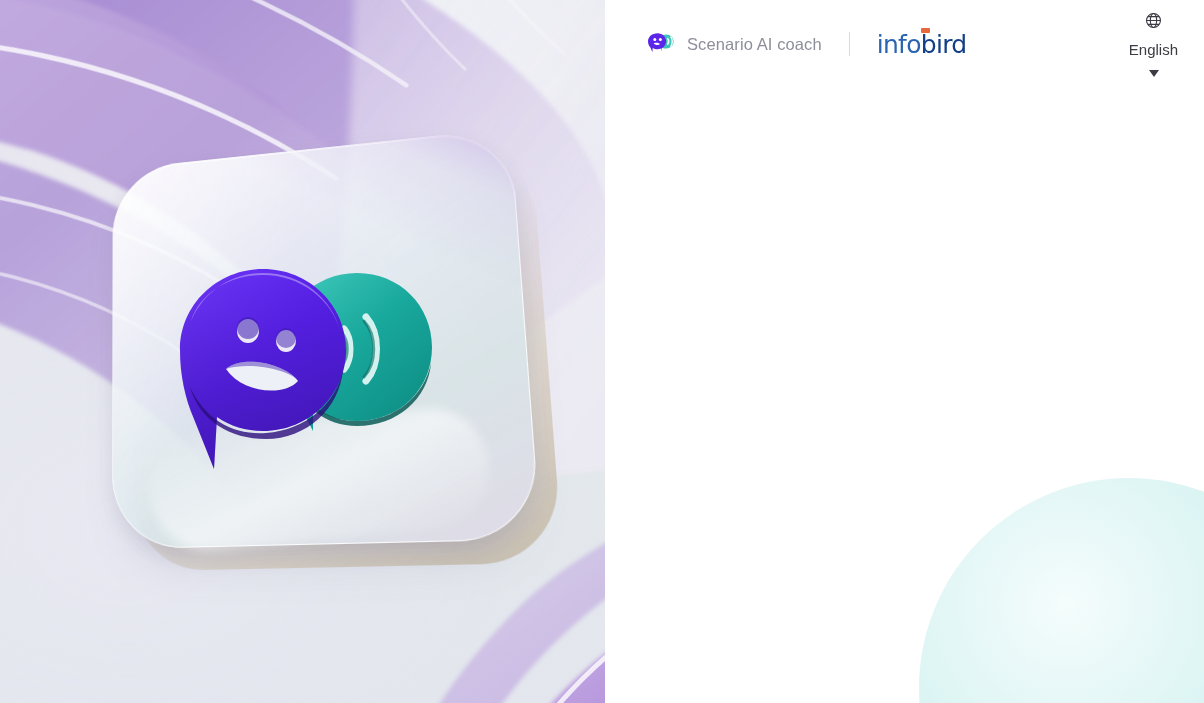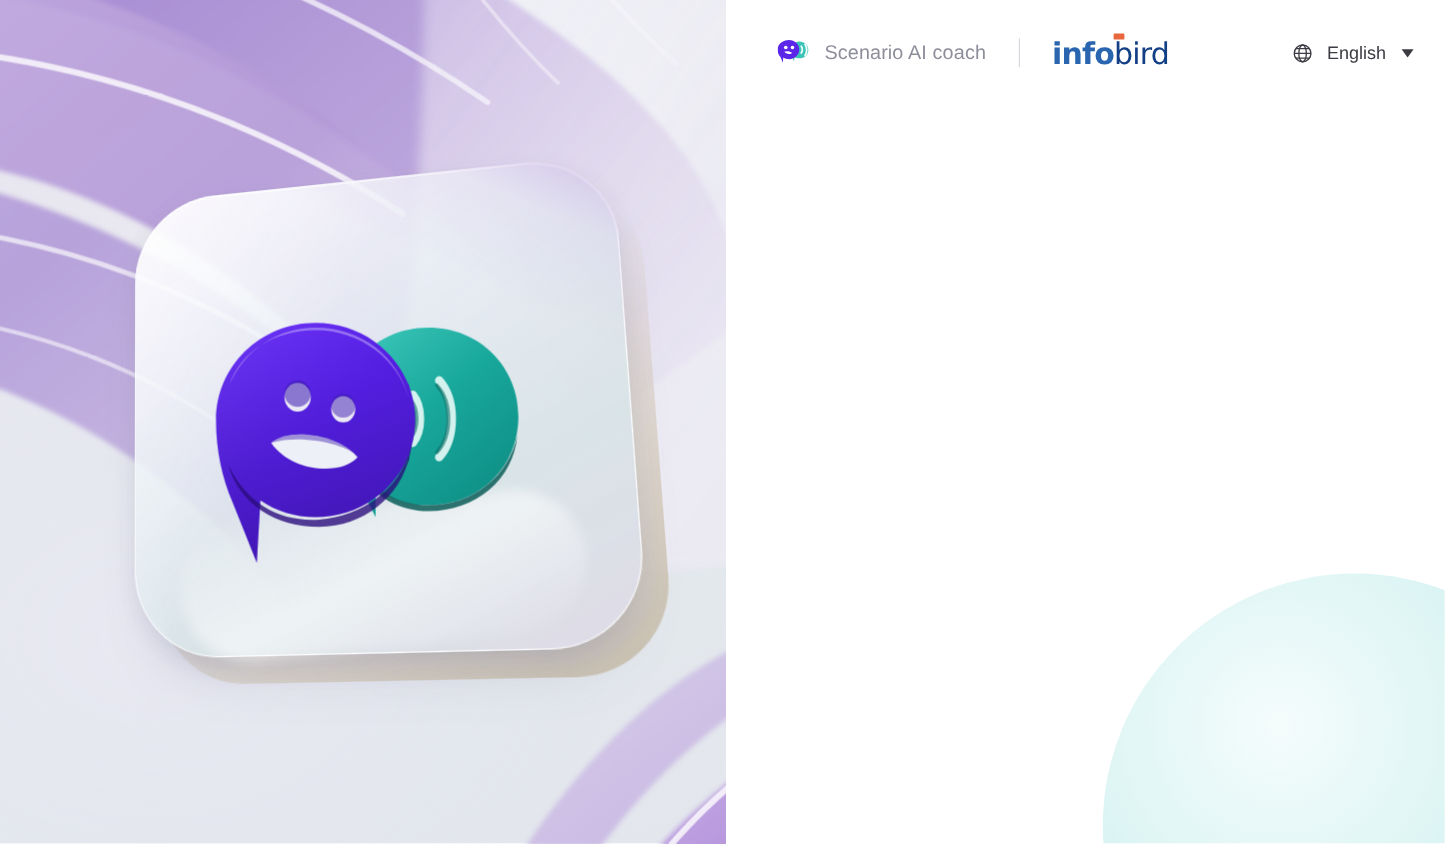--- a/index.html
+++ b/index.html
@@ -117,30 +117,30 @@
     display:flex; align-items:center; padding:16px 24px 0 43px;
   }
   .brand{ display:flex; align-items:center; gap:11px; }
   .brand-mark{ width:28px; height:24px; flex:0 0 28px; }
   .brand-mark svg{ display:block; width:100%; height:100%; }
   .brand-title{
     font-size:16.5px; color:#8e8e9b; letter-spacing:.1px; white-space:nowrap;
   }
   .brand-divider{ width:1px; height:24px; background:#d8d8de; margin:0 16px; }
   .infobird{ display:flex; align-items:baseline; position:relative; }
-  .infobird .ib-info{ font-size:25px; font-weight:700; color:#2a66b0; letter-spacing:-.7px; font-family:"DejaVu Sans", sans-serif; }
+  .infobird .ib-info{ font-size:25px; font-weight:400; color:#2a66b0; letter-spacing:-.7px; font-family:"DejaVu Sans", sans-serif; }
   .infobird .ib-bird{ font-size:25px; font-weight:normal; color:#123f86; letter-spacing:-.7px; font-family:"DejaVu Sans", sans-serif; }
   .ib-dot{
     position:absolute; width:9px; height:5px; background:#e8673c;
     right:37px; top:-2px; border-radius:1px;
   }
 
   .lang{
     margin-left:auto; display:flex; align-items:center; gap:12px;
-    cursor:pointer; padding:4px 2px;
+    cursor:pointer; padding:4px 2px;flex-direction:column;
   }
   .globe{ width:17px; height:17px; flex:0 0 17px; }
   .globe svg{ display:block; width:100%; height:100%; }
   .lang-label{ font-size:15px; color:#3b3b43; }
   .caret{ width:0;height:0;border-left:5.5px solid transparent;border-right:5.5px solid transparent;border-top:7px solid #3b3b43; margin-left:1px; }
 </style>
 </head>
 <body>
 
 <div class="page">

